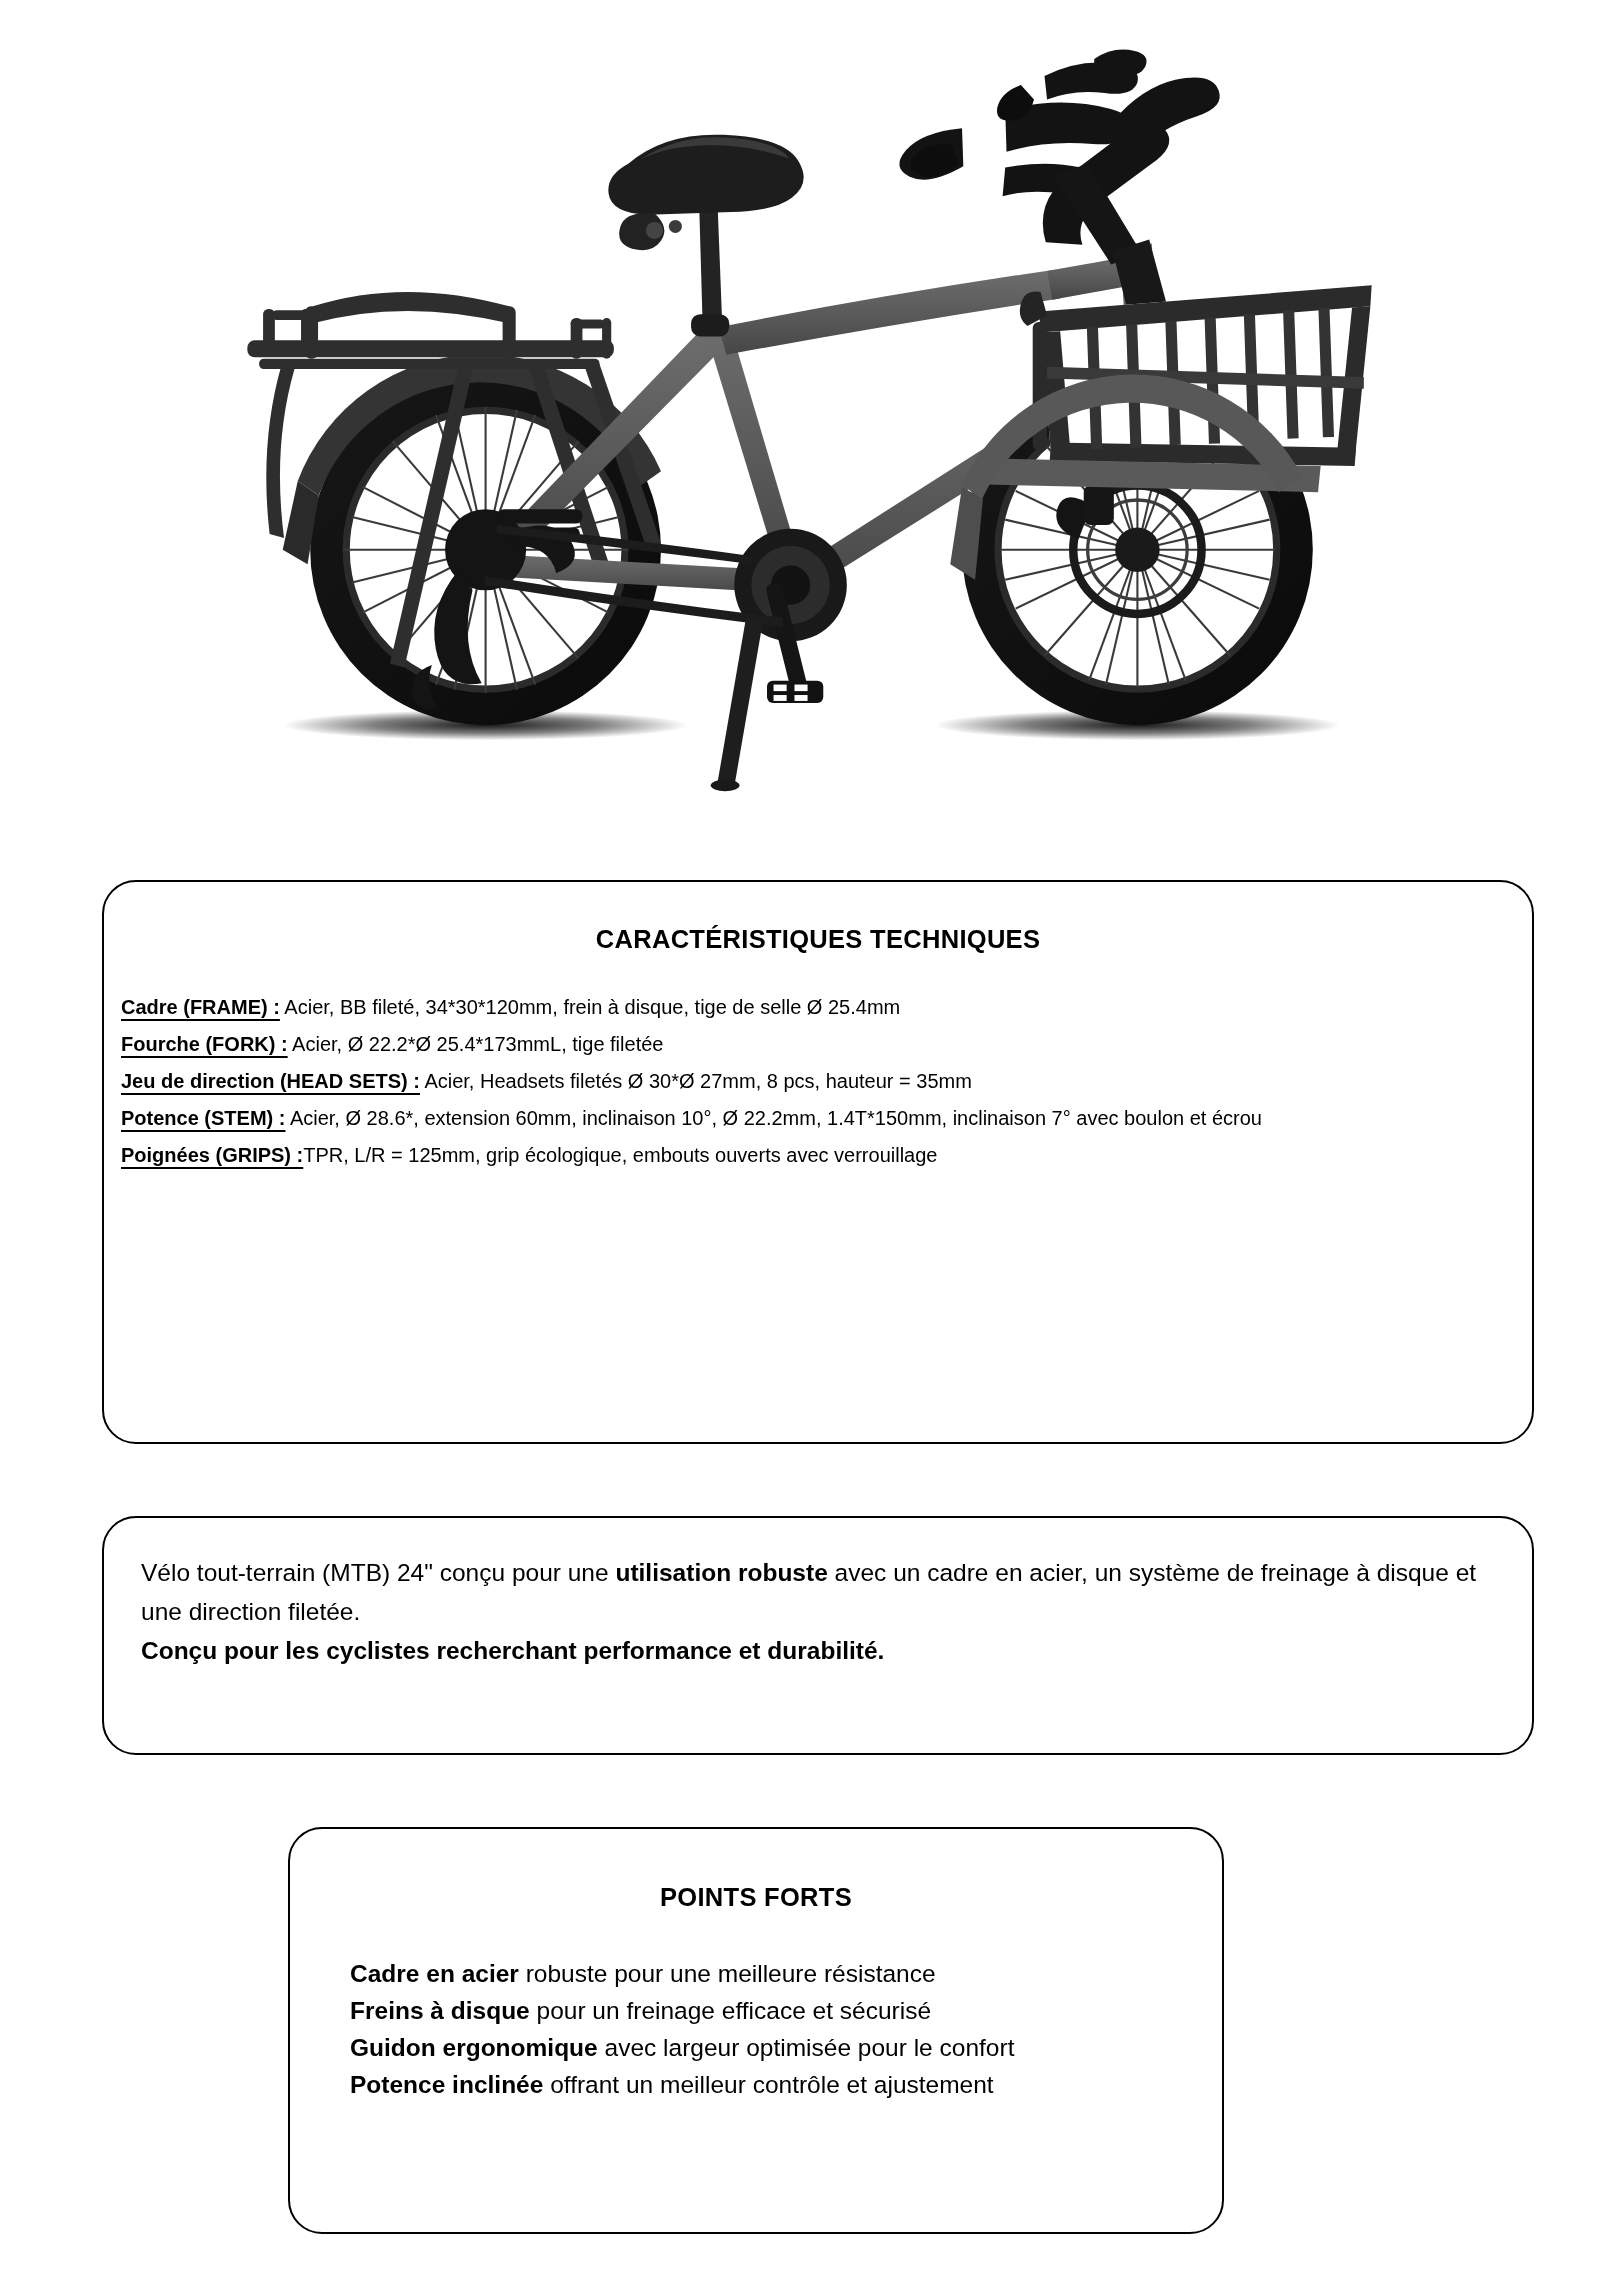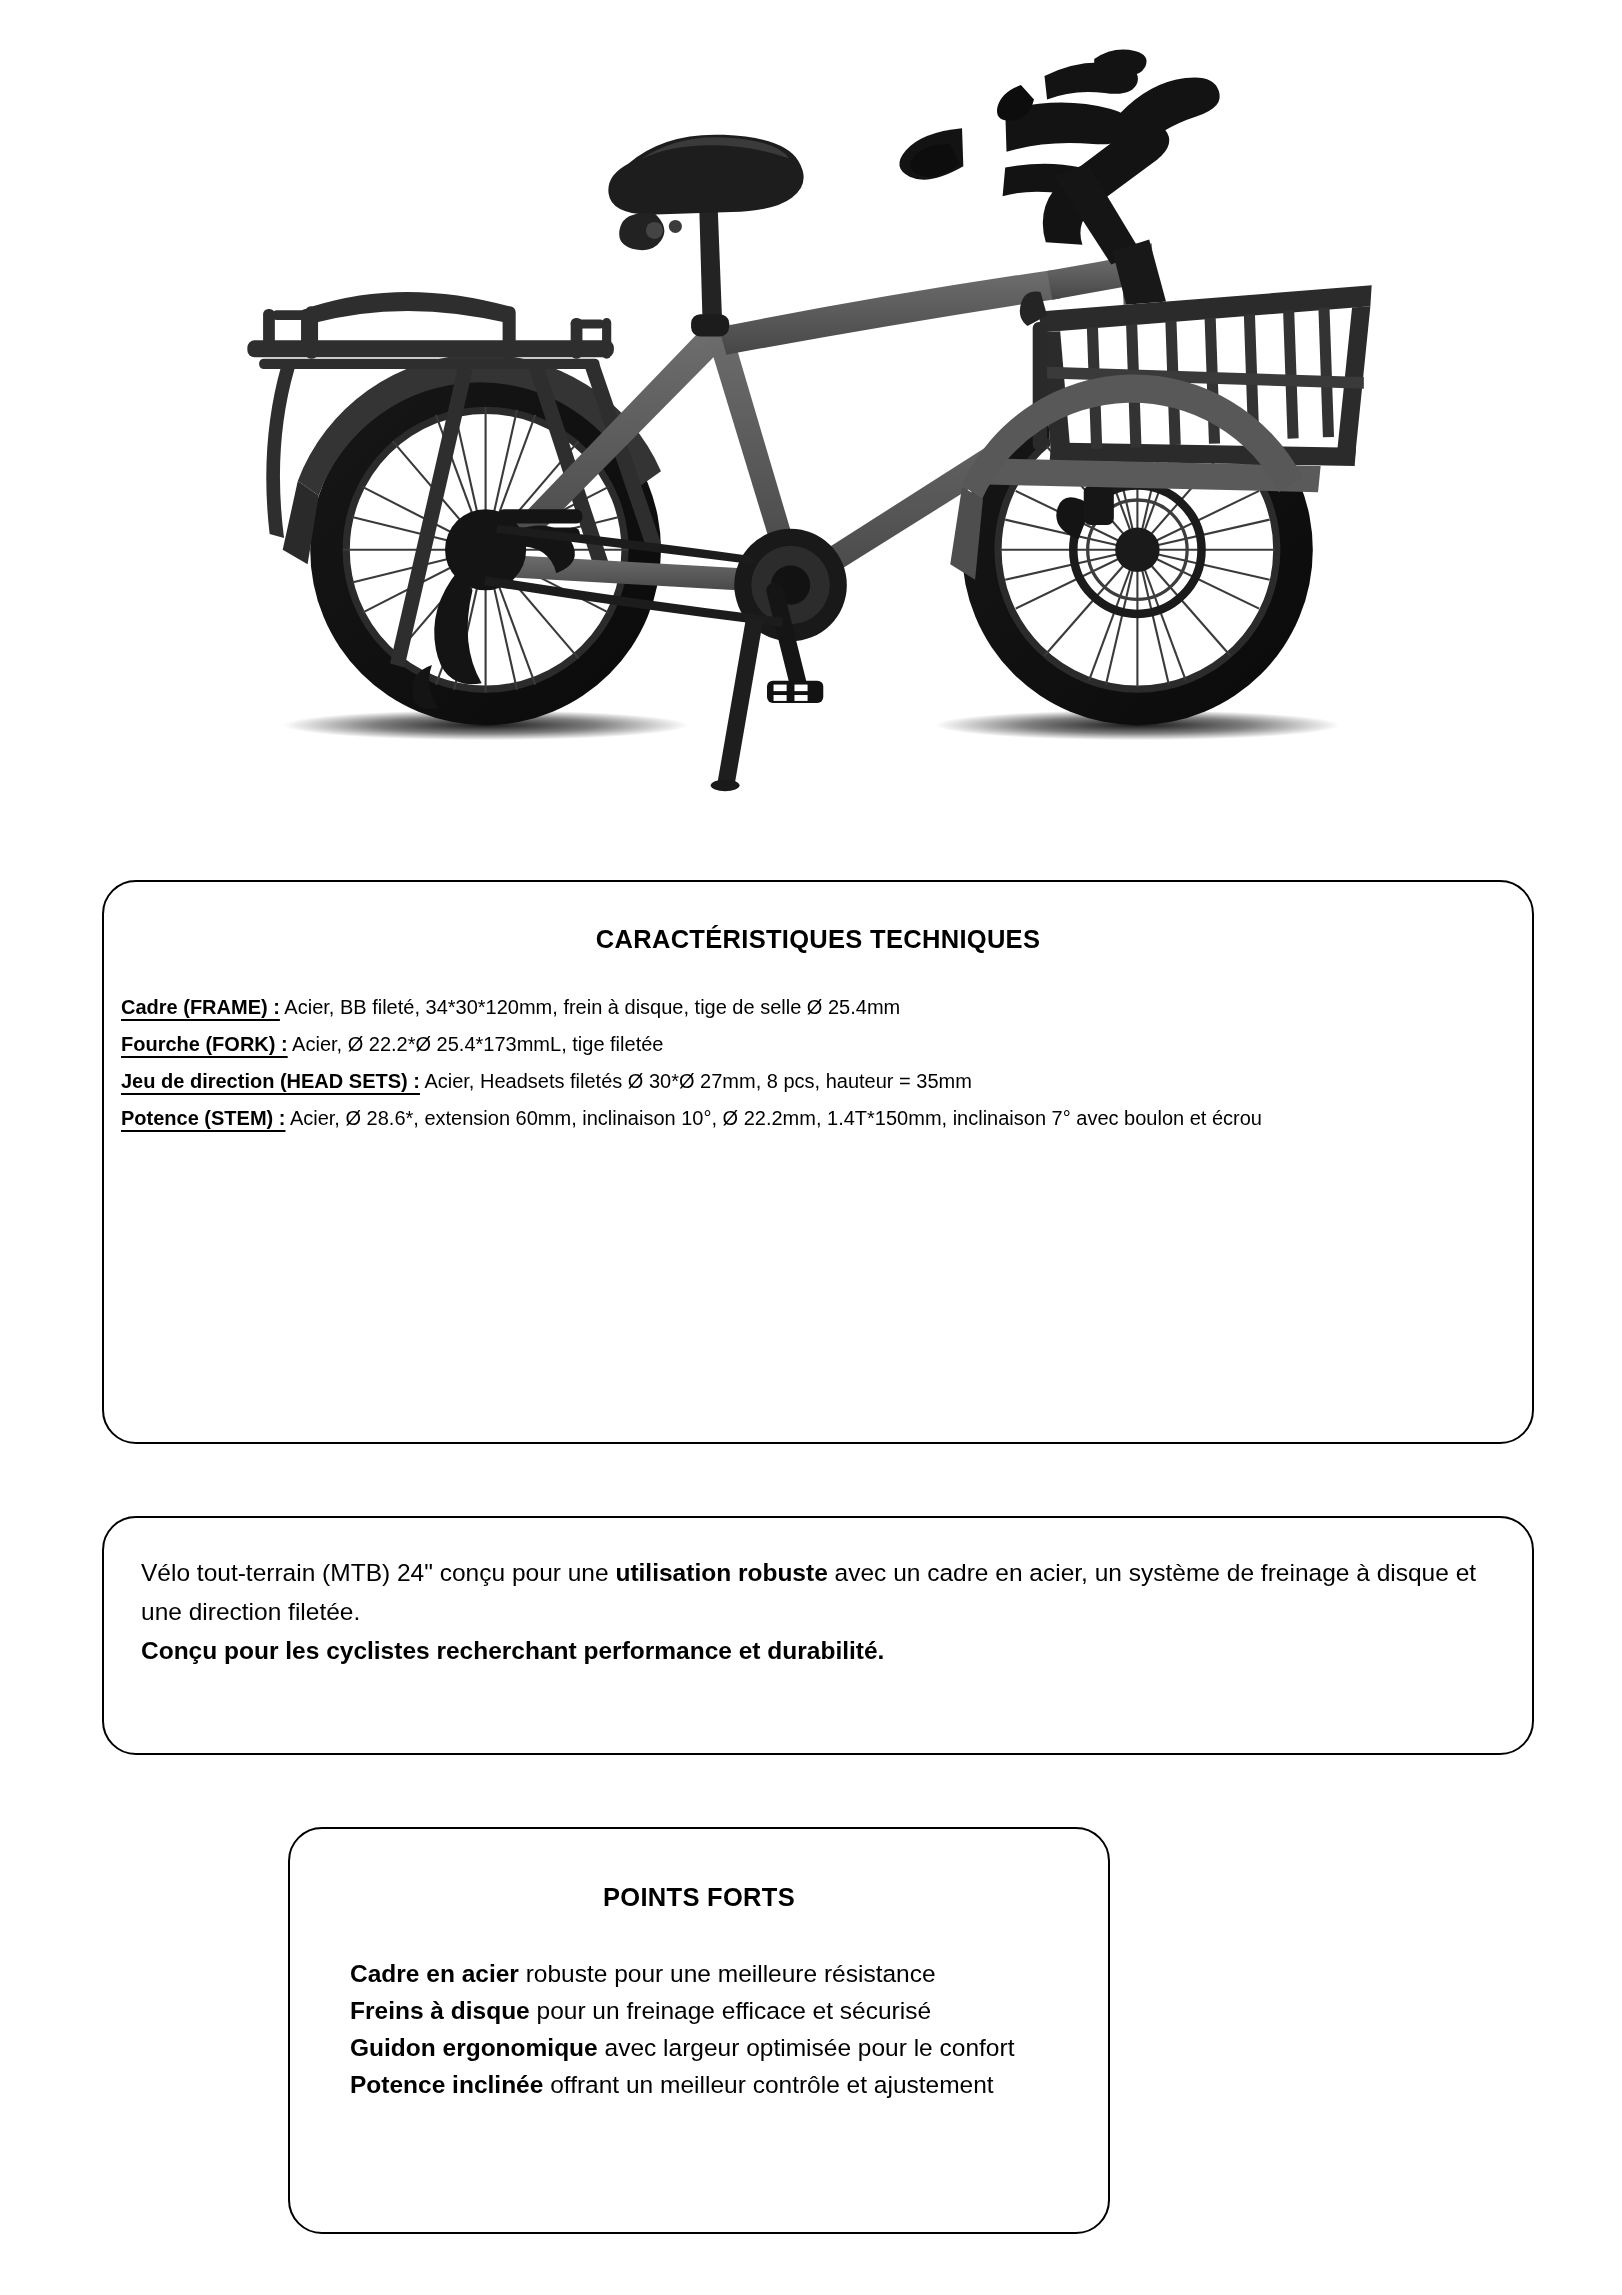--- a/index.html
+++ b/index.html
@@ -34,21 +34,21 @@
   .panel {
     position: absolute;
     box-sizing: border-box;
     border: 2.6px solid #000000;
     border-radius: 34px;
     background: #ffffff;
     margin-top: 29px;
   }
   #panel-specs   { left: 102px; top: 851px; width: 1432px; height: 564px; }
   #panel-desc    { left: 102px; top: 1487px; width: 1432px; height: 239px; }
-  #panel-points  { left: 288px; top: 1798px; width: 822px; height: 407px; }
+  #panel-points  { left: 288px; top: 1798px; width: 936px; height: 407px; }
 
   .panel-title {
     text-align: center;
     font-weight: bold;
     font-size: 25.5px;
     letter-spacing: 0.3px;
   }
   #panel-specs .panel-title  { margin: 43px 0 0 0; }
   #panel-points .panel-title { margin: 54px 0 0 0; }
 
@@ -323,20 +323,21 @@
   </svg>
 </div>
 
 <section class="panel" id="panel-specs">
   <h2 class="panel-title">CARACTÉRISTIQUES TECHNIQUES</h2>
   <ul class="spec-list">
     <li><span class="spec-label">Cadre (FRAME) :</span><span> Acier, BB fileté, 34*30*120mm, frein à disque, tige de selle Ø 25.4mm</span></li>
     <li><span class="spec-label">Fourche (FORK) :</span><span> Acier, Ø 22.2*Ø 25.4*173mmL, tige filetée</span></li>
     <li><span class="spec-label">Jeu de direction (HEAD SETS) :</span><span> Acier, Headsets filetés Ø 30*Ø 27mm, 8 pcs, hauteur = 35mm</span></li>
     <li><span class="spec-label">Potence (STEM) :</span><span> Acier, Ø 28.6*, extension 60mm, inclinaison 10°, Ø 22.2mm, 1.4T*150mm, inclinaison 7° avec boulon et écrou</span></li>
+    <li><span class="spec-label">Poignées (GRIPS) :</span><span>TPR, L/R = 125mm, grip écologique, embouts ouverts avec verrouillage</span></li>
   </ul>
 </section>
 
 <section class="panel" id="panel-desc">
   <div class="desc-body">
     <p><span>Vélo tout-terrain (MTB) 24" conçu pour une </span><span class="strong">utilisation robuste</span><span> avec un cadre en acier, un système de freinage à disque et une direction filetée.</span></p>
     <p class="desc-tagline">Conçu pour les cyclistes recherchant performance et durabilité.</p>
   </div>
 </section>
 

